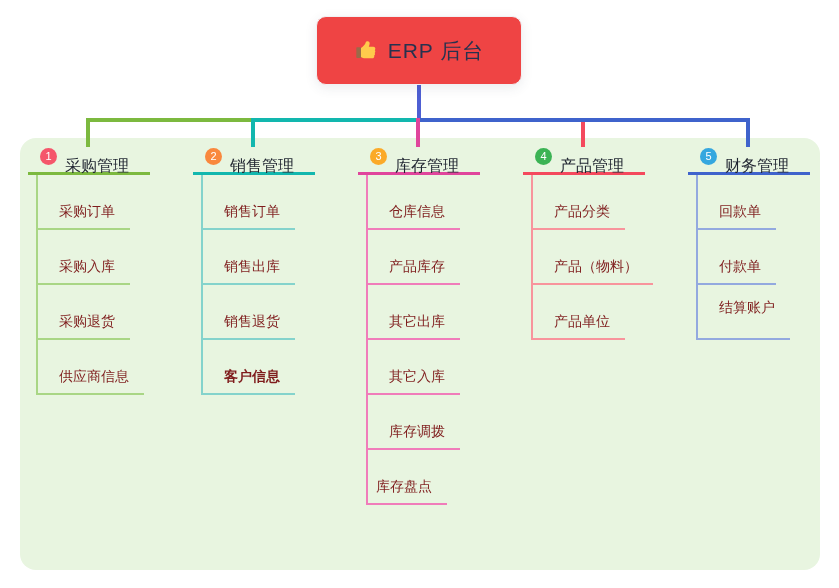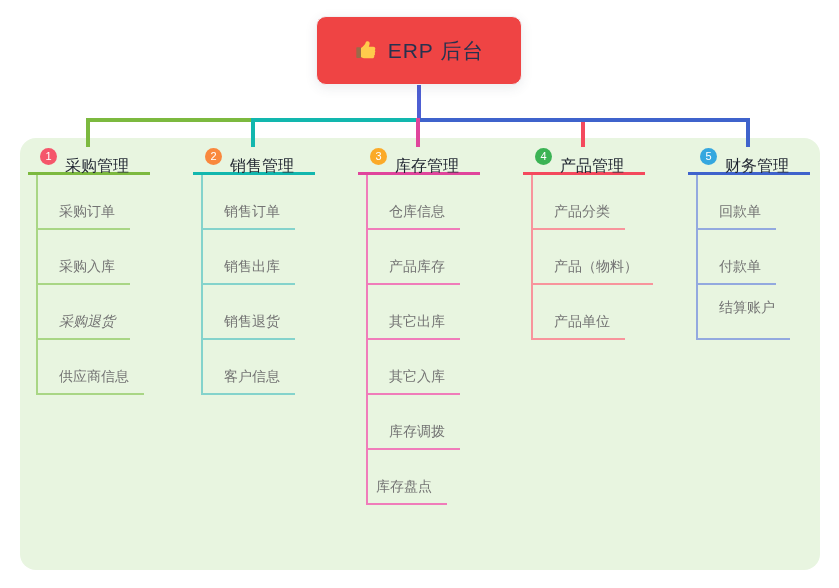--- a/index.html
+++ b/index.html
@@ -75,21 +75,21 @@
   .child {
     height: 55px;
     display: flex; align-items: flex-end;
     padding: 0 15px 0 21px;
     border-bottom: 2px solid #ccc;
     width: fit-content;
     white-space: nowrap;
   }
   .child span {
     font-size: 14px;
-    color: #737373;
+    color: #7f1d1d;
     margin-bottom: 7px;
   }
 </style>
 </head>
 <body>
 
 <div id="stage">
 
   <div class="panel" id="panel" style="background: rgb(232, 245, 224);"></div>
 
@@ -123,21 +123,21 @@
           <span class="badge" style="background: rgb(245, 86, 107);">1</span>
           <span class="branch-title">采购管理</span>
         </div>
         <div class="children" style="border-left-color: rgb(169, 214, 133);">
           <div class="child" style="border-bottom-color: rgb(169, 214, 133);">
             <span>采购订单</span>
           </div>
           <div class="child" style="border-bottom-color: rgb(169, 214, 133); font-family: Liberation Serif, serif;">
             <span>采购入库</span>
           </div>
-          <div class="child" style="border-bottom-color: rgb(169, 214, 133); font-style: italic;">
+          <div class="child" style="border-bottom-color: rgb(169, 214, 133);">
             <span>采购退货</span>
           </div>
           <div class="child" style="border-bottom-color: rgb(169, 214, 133);">
             <span>供应商信息</span>
           </div>
         </div>
       </div>
       <div class="branch" style="left: 193px;">
         <div class="branch-header" style="border-bottom-color: rgb(18, 183, 174);">
           <span class="badge" style="background: rgb(249, 136, 61);">2</span>
@@ -146,21 +146,21 @@
         <div class="children" style="border-left-color: rgb(132, 211, 204);">
           <div class="child" style="border-bottom-color: rgb(132, 211, 204);">
             <span>销售订单</span>
           </div>
           <div class="child" style="border-bottom-color: rgb(132, 211, 204);">
             <span>销售出库</span>
           </div>
           <div class="child" style="border-bottom-color: rgb(132, 211, 204); font-family: Liberation Mono, monospace;">
             <span>销售退货</span>
           </div>
-          <div class="child" style="border-bottom-color: rgb(132, 211, 204);">
+          <div class="child" style="border-bottom-color: rgb(132, 211, 204); font-weight: bold;">
             <span>客户信息</span>
           </div>
         </div>
       </div>
       <div class="branch" style="left: 358px;">
         <div class="branch-header" style="border-bottom-color: rgb(224, 69, 156);">
           <span class="badge" style="background: rgb(251, 170, 40);">3</span>
           <span class="branch-title">库存管理</span>
         </div>
         <div class="children" style="border-left-color: rgb(240, 124, 186);">

